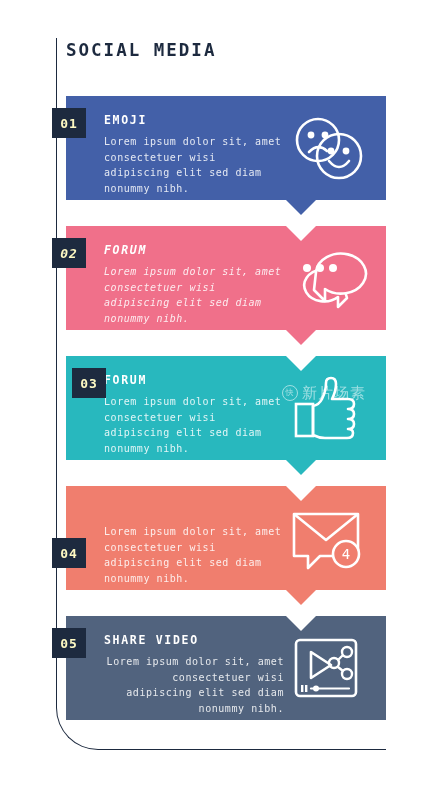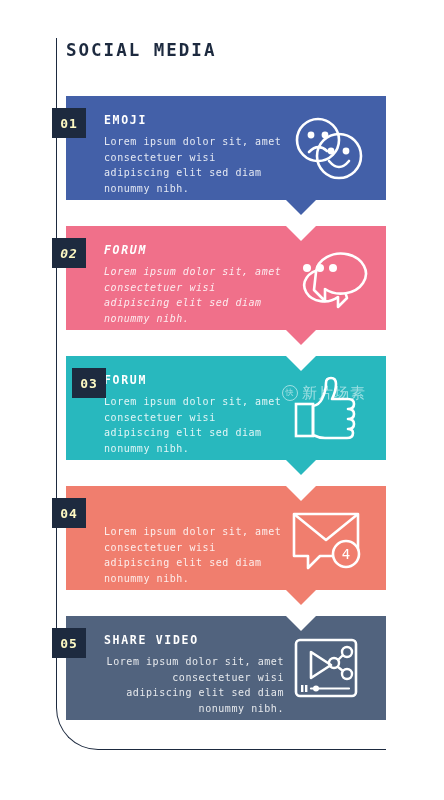--- a/index.html
+++ b/index.html
@@ -160,21 +160,21 @@
         </div>
         <div class="arrow-down" style="border-top: 15px solid rgb(40, 184, 190);"></div>
       </div>
     </div>
   </div>
 
   <div class="row r4" style="top:486px;height:104px;">
     <div class="panel" style="background: rgb(240, 126, 110);">
       <div class="panel-inner">
         <div class="notch"></div>
-        <div class="badge" style="background: rgb(29, 42, 63);">
+        <div class="badge" style="background: rgb(29, 42, 63); margin-top: 40px;">
           <span>04</span>
         </div>
         <div class="rowbody">Lorem ipsum dolor sit, amet consectetuer wisi adipiscing elit sed diam nonummy nibh.</div>
         <div class="icon">
           <svg viewBox="0 0 84 76">
             <path d="M8 14 l64 0 l0 42 l-38 0 l-12 12 l0 -12 l-14 0 z" fill="none" stroke="#fff" stroke-width="2.6" stroke-linejoin="round"></path>
             <path d="M8 14 l32 26 l32 -26" fill="none" stroke="#fff" stroke-width="2.6" stroke-linejoin="round"></path>
             <circle cx="60" cy="54" r="13" fill="#f07e6e" stroke="#fff" stroke-width="2.6"></circle>
             <text x="60" y="59" text-anchor="middle" fill="#fff" font-size="14" font-family="DejaVu Sans Mono, monospace">4</text>
           </svg>

